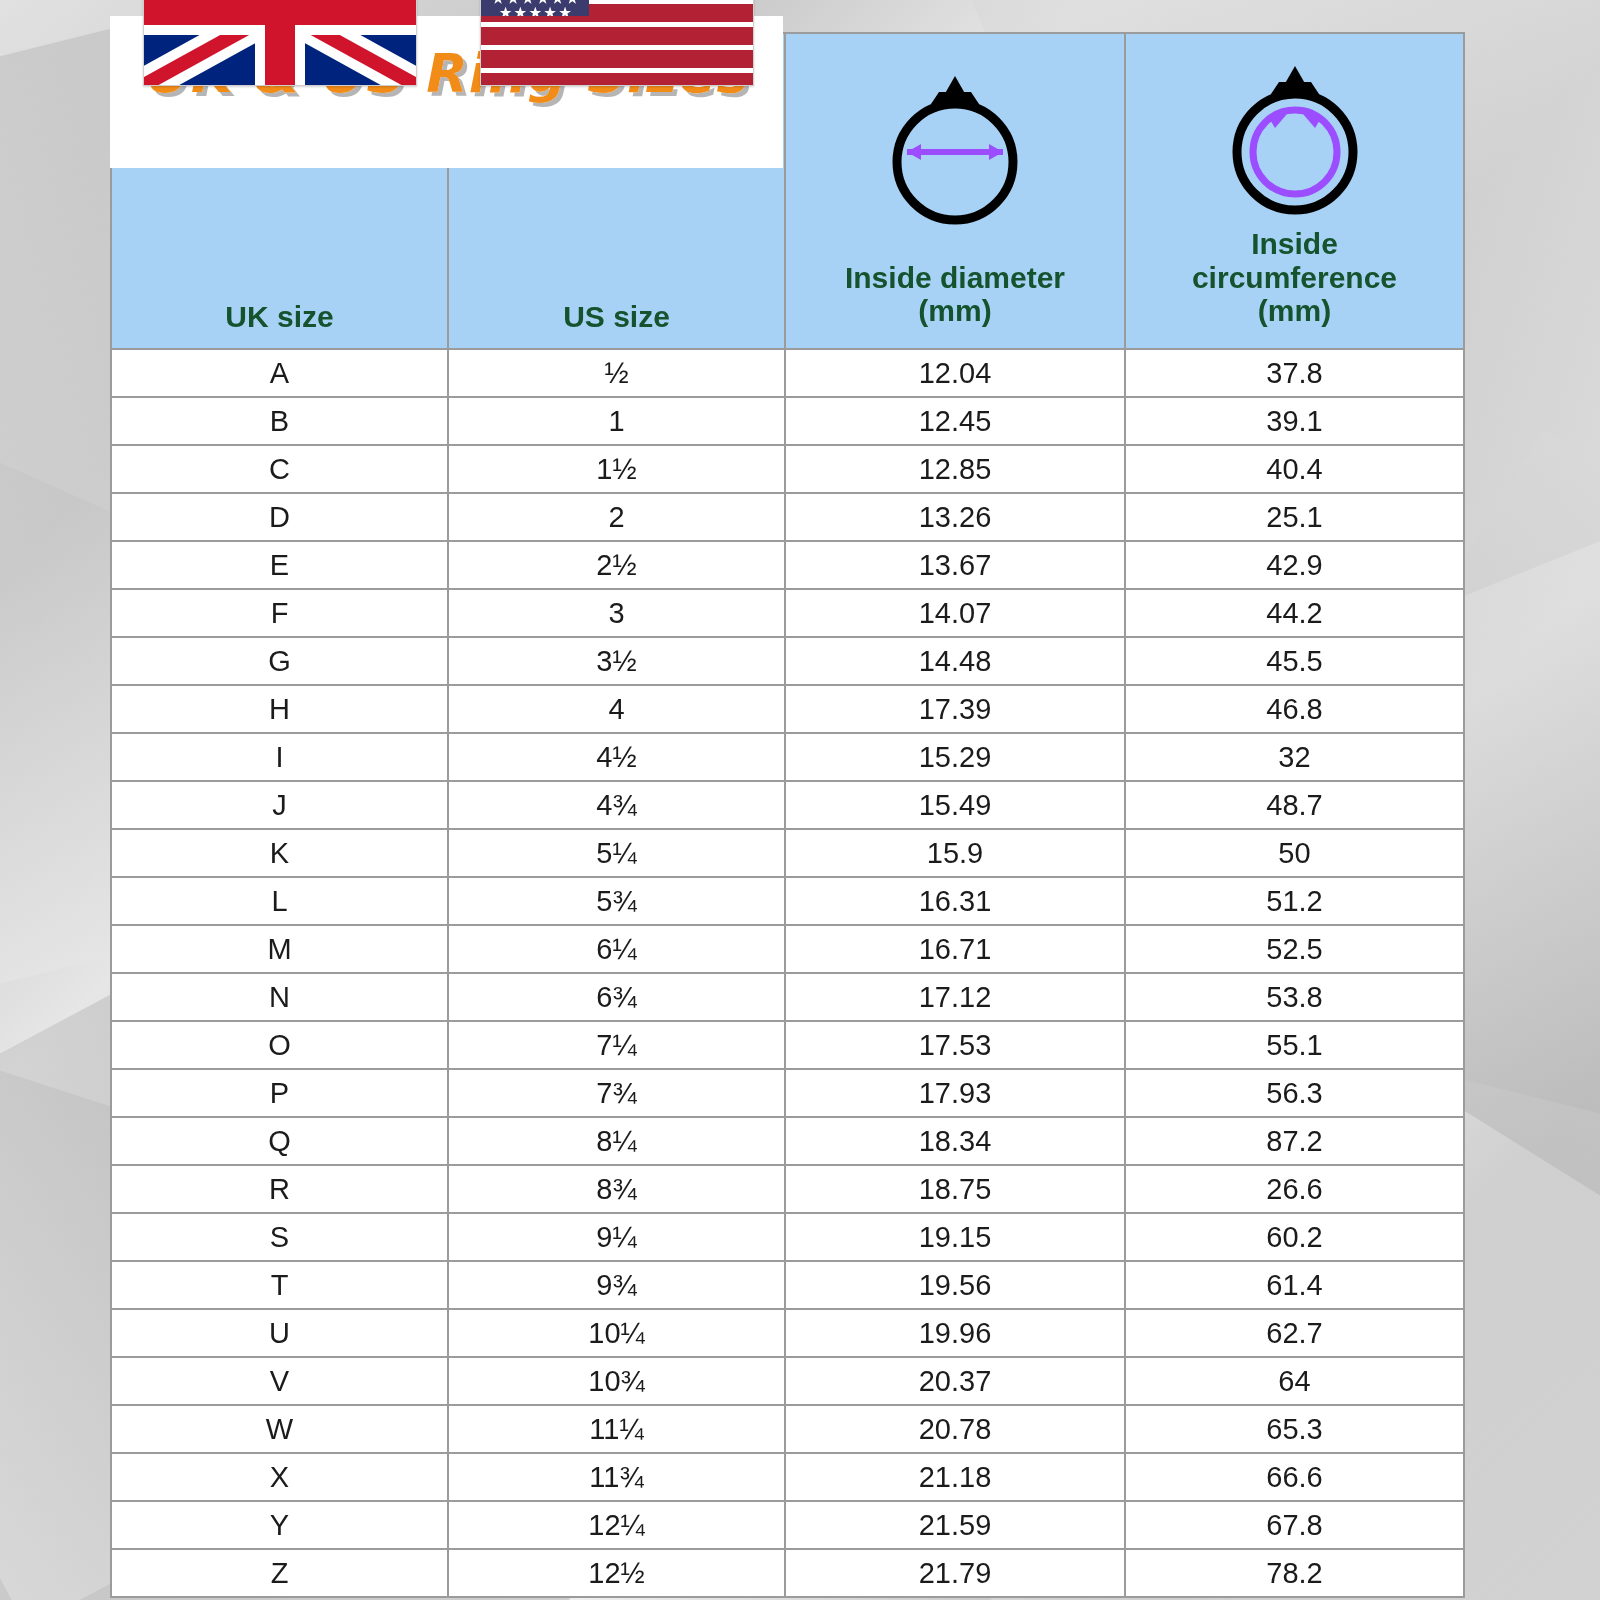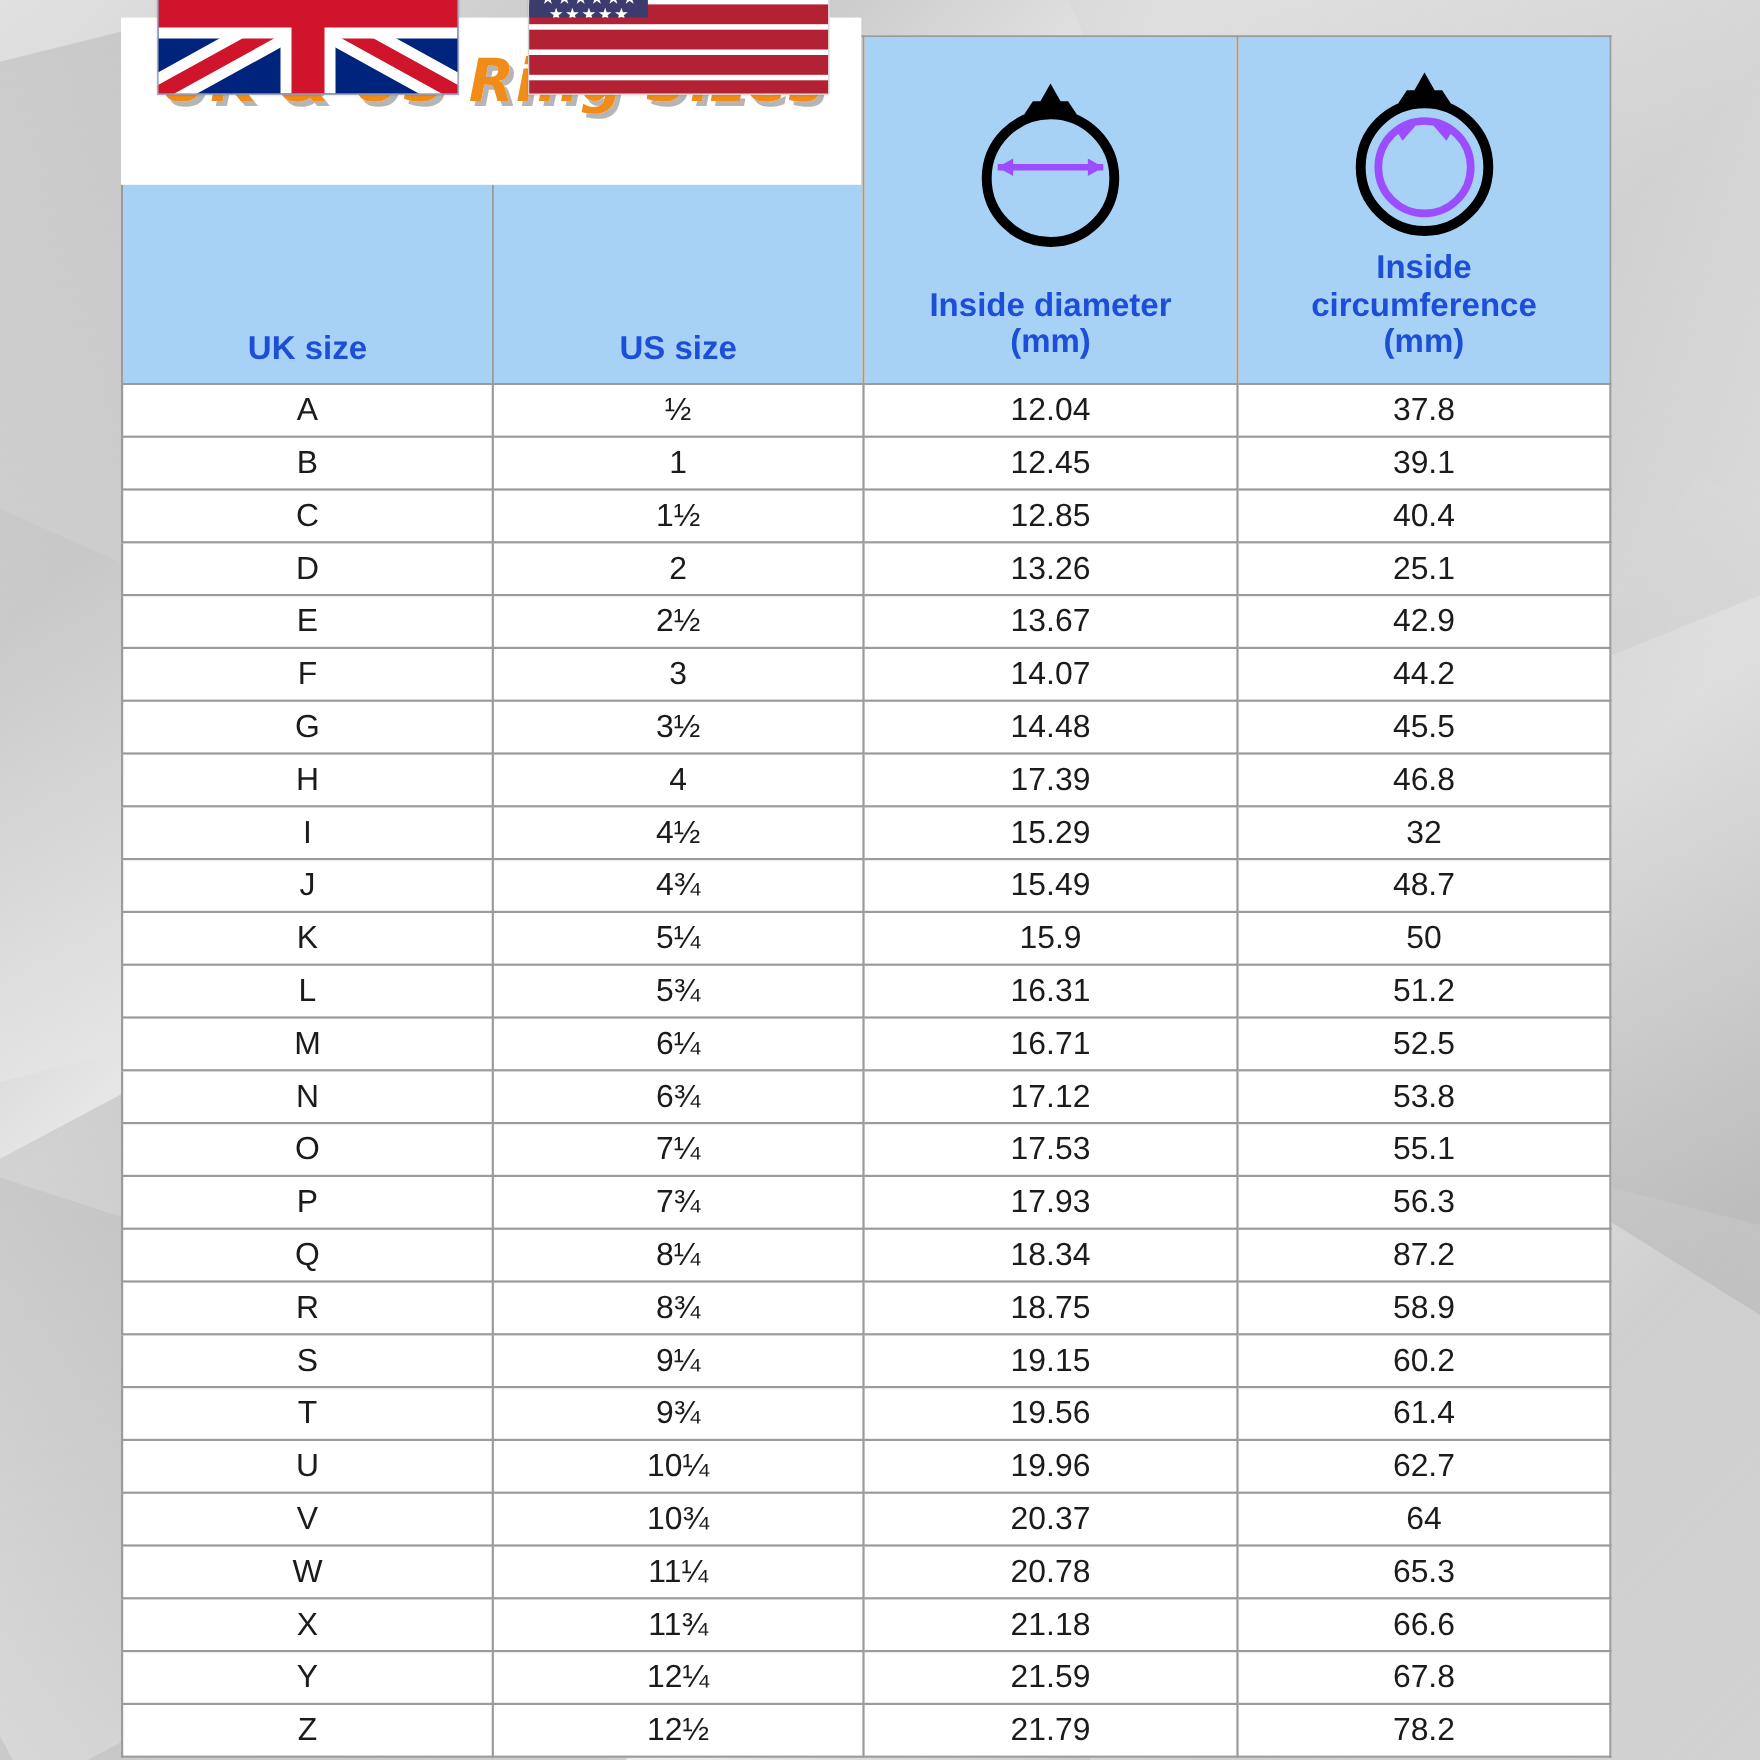--- a/index.html
+++ b/index.html
@@ -90,21 +90,21 @@
     background: #a8d2f5;
     border: 2px solid #9b9b9b;
     vertical-align: bottom;
     padding: 0;
     height: 314px;
     position: relative;
   }
   thead th .hdr-label {
     display: block;
     font-size: 30px;
-    color: #1d4ed8;
+    color: #14532d;
     padding-bottom: 14px;
     line-height: 1.12;
     text-align: center;
   }
   thead th.icon-head .hdr-label { padding-bottom: 20px; }
 
   
   .flag-wrap {
     position: absolute;
     left: 50%;
@@ -355,21 +355,21 @@
           <tr>
             <td>Q</td>
             <td>8¼</td>
             <td>18.34</td>
             <td>87.2</td>
           </tr>
           <tr>
             <td>R</td>
             <td>8¾</td>
             <td>18.75</td>
-            <td>58.9</td>
+            <td>26.6</td>
           </tr>
           <tr>
             <td>S</td>
             <td>9¼</td>
             <td>19.15</td>
             <td>60.2</td>
           </tr>
           <tr>
             <td>T</td>
             <td>9¾</td>

